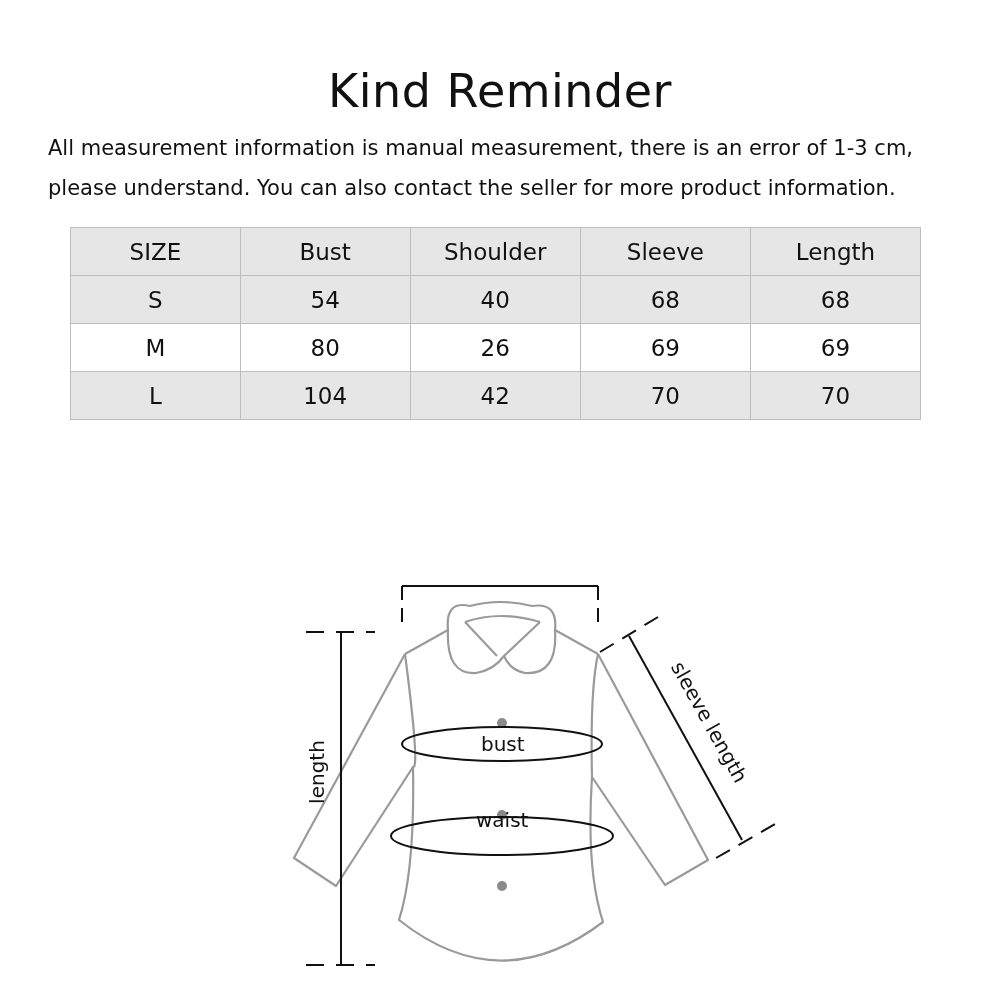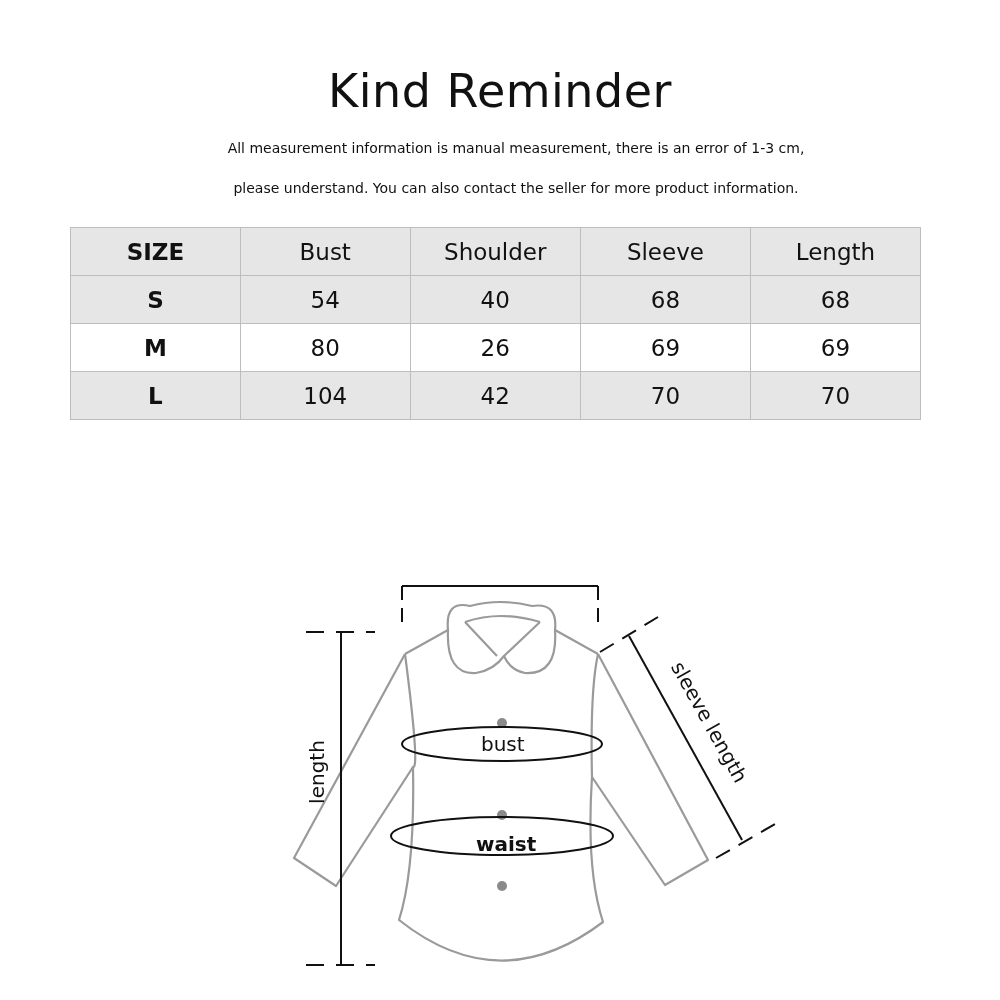--- a/index.html
+++ b/index.html
@@ -1,23 +1,23 @@
 <!DOCTYPE html>
 <html><head>
 <meta charset="utf-8">
 <style>
   html,body{margin:0;padding:0;background:#fff;}
   body{width:1000px;height:1000px;position:relative;overflow:hidden;font-family:"DejaVu Sans","Liberation Sans",sans-serif;color:#111;}
   .title{position:absolute;top:64px;left:0;width:1000px;text-align:center;font-size:46px;font-weight:400;letter-spacing:0.5px;}
-  .note{position:absolute;left:66px;width:900px;font-size:14px;line-height:40px;top:128px;text-align:center;}
+  .note{position:absolute;left:48px;width:900px;font-size:21px;line-height:40px;top:128px;}
   .note p{margin:0;white-space:nowrap;}
   table{position:absolute;left:70px;top:227px;border-collapse:collapse;width:851px;}
   td{border:1px solid #bdbdbd;height:47px;text-align:center;font-size:23px;padding:0;width:170px;}
   tr.shade td{background:#e6e6e6;}
-  td.size{font-weight:bold;}
+  td.size{font-weight:normal;}
   .diagram{position:absolute;left:280px;top:570px;width:500px;height:410px;}
   .lbl{position:absolute;font-size:20px;color:#111;}
 </style>
 </head>
 <body>
 
 <div class="title">Kind Reminder</div>
 
 <div class="note">
   <p>All measurement information is manual measurement, there is an error of 1-3 cm,</p>
@@ -91,16 +91,16 @@
       <line x1="122" y1="16" x2="318" y2="16"></line>
       <line x1="122" y1="16" x2="122" y2="52" stroke-dasharray="14 8"></line>
       <line x1="318" y1="16" x2="318" y2="52" stroke-dasharray="14 8"></line>
 
       <line x1="349" y1="66" x2="462" y2="270"></line>
       <line x1="320" y1="82" x2="378" y2="47" stroke-dasharray="16 10"></line>
       <line x1="436" y1="288" x2="495" y2="254" stroke-dasharray="16 10"></line>
     </g>
   </svg>
   <div class="lbl" style="left:201px;top:162px;">bust</div>
-  <div class="lbl" style="left:196px;top:262px;font-weight:bold;">waist</div>
+  <div class="lbl" style="left:196px;top:238px;">waist</div>
   <div class="lbl" style="left:5px;top:190px;transform:rotate(-90deg);transform-origin:center;">length</div>
   <div class="lbl" style="left:362px;top:140px;transform:rotate(61deg);transform-origin:center;white-space:nowrap;">sleeve length</div>
 </div>
 
 </body></html>

